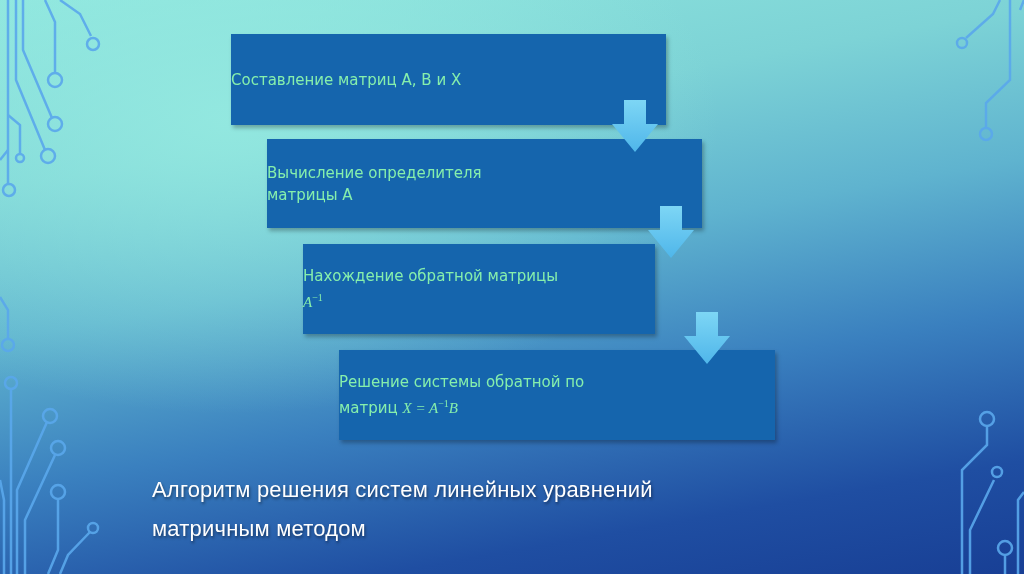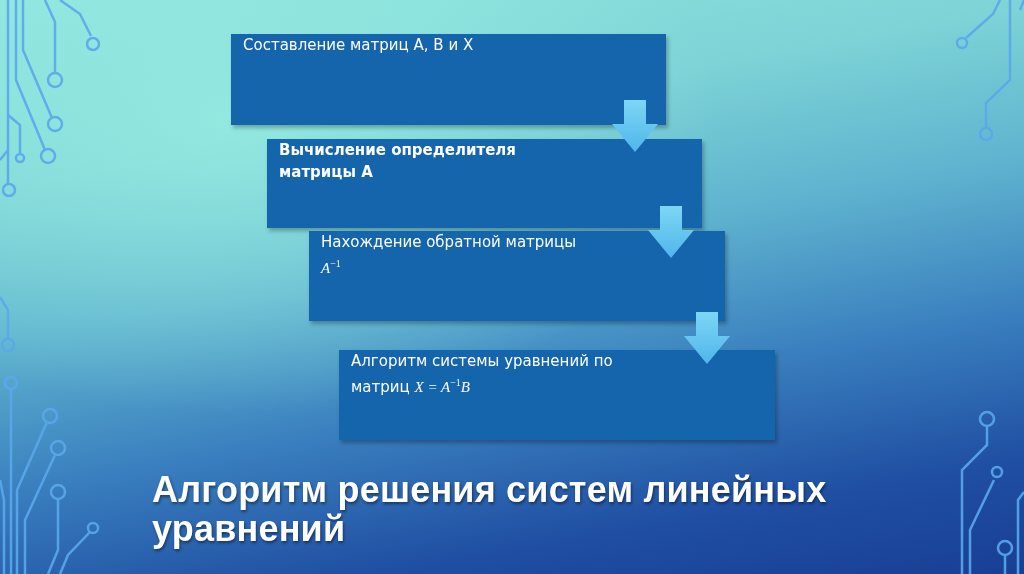--- a/index.html
+++ b/index.html
@@ -5,35 +5,34 @@
   html, body { margin:0; padding:0; }
   body {
     width:1024px; height:574px; overflow:hidden; position:relative;
     font-family: "DejaVu Sans", sans-serif;
     background:
       radial-gradient(ellipse 700px 420px at 230px 120px, rgba(150,235,225,0.85), rgba(150,235,225,0) 70%),
       linear-gradient(170deg, #8fe6de 0%, #7dd3d6 25%, #5fb3cf 45%, #3a80bf 65%, #1f4ea2 85%, #183f95 100%);
   }
   .deco { position:absolute; top:0; left:0; width:1024px; height:574px; pointer-events:none; }
   .box {
-    position:absolute; background:#1565ad; color:#ffffff;
+    position:absolute; background:#1565ad; color:#86efac;
     box-shadow: 2px 3px 4px rgba(0,0,0,0.28);
     font-size:15px; line-height:22px;
-    display:flex; align-items:flex-start; padding-left:12px; box-sizing:border-box;
+    display:flex; align-items:center; box-sizing:border-box;
   }
   .box .txt { white-space:pre-line; }
   .math { font-family:Liberation Serif, serif; font-style:italic; }
   .math sup { font-style:normal; font-size:10px; }
   .arrow { position:absolute; width:46px; height:52px; }
   .title {
     position:absolute; left:152px; top:470px; color:#fff;
-    font-family:"Liberation Sans", sans-serif; font-size:36px; line-height:39px;
+    font-family:"Liberation Sans", sans-serif; font-size:22px; line-height:39px;
     text-shadow: 1px 2px 3px rgba(0,0,0,0.45);
     letter-spacing:0.2px;
-    font-weight:bold;
   }
 </style>
 </head>
 <body>
 
 <svg class="deco" viewBox="0 0 1024 574">
   <g fill="none" stroke="#5aa8ec" stroke-width="2.5" opacity="0.9">
 
     <path d="M8 0 V185"></path>
       <circle cx="9" cy="190" r="6"></circle>
@@ -78,31 +77,31 @@
     <path d="M1018 574 V500 L1024 492"></path>
   </g>
 </svg>
 
 <div>
 
   <div class="box" style="left:231px; top:34px; width:435px; height:91px;">
     <span class="txt">Составление матриц А, В и Х</span>
   </div>
 
-  <div class="box" style="left:267px; top:139px; width:435px; height:89px;font-weight:bold;">
+  <div class="box" style="left:267px; top:139px; width:435px; height:89px;">
     <span class="txt">Вычисление определителя
 матрицы А</span>
   </div>
 
-  <div class="box" style="left:303px; top:231px; width:416px; height:90px;margin-left:6px;">
+  <div class="box" style="left:303px; top:244px; width:352px; height:90px;">
     <span class="txt"><span>Нахождение обратной матрицы</span><br><span class="math"><span>A</span><sup>−1</sup></span></span>
   </div>
 
   <div class="box" style="left:339px; top:350px; width:436px; height:90px;">
-    <span class="txt"><span>Алгоритм системы уравнений по</span><br><span>матриц </span><span class="math"><span>X = A</span><sup>−1</sup><span>B</span></span></span>
+    <span class="txt"><span>Решение системы обратной по</span><br><span>матриц </span><span class="math"><span>X = A</span><sup>−1</sup><span>B</span></span></span>
   </div>
 
   <svg class="arrow" style="left:612px; top:100px;" viewBox="0 0 46 52">
       <defs>
         <linearGradient id="ag" x1="0" y1="0" x2="0" y2="1">
           <stop offset="0" stop-color="#7dd6f5"></stop>
           <stop offset="1" stop-color="#4fb6ea"></stop>
         </linearGradient>
       </defs>
       <path d="M12 0 H34 V24 H46 L23 52 L0 24 H12 Z" fill="url(#ag)"></path>
@@ -110,13 +109,14 @@
   <svg class="arrow" style="left:648px; top:206px;" viewBox="0 0 46 52">
       <path d="M12 0 H34 V24 H46 L23 52 L0 24 H12 Z" fill="url(#ag)"></path>
     </svg>
   <svg class="arrow" style="left:684px; top:312px;" viewBox="0 0 46 52">
       <path d="M12 0 H34 V24 H46 L23 52 L0 24 H12 Z" fill="url(#ag)"></path>
     </svg>
 </div>
 
 <div class="title">
   <div>Алгоритм решения систем линейных уравнений</div>
+  <div>матричным методом</div>
 </div>
 
 </body></html>

